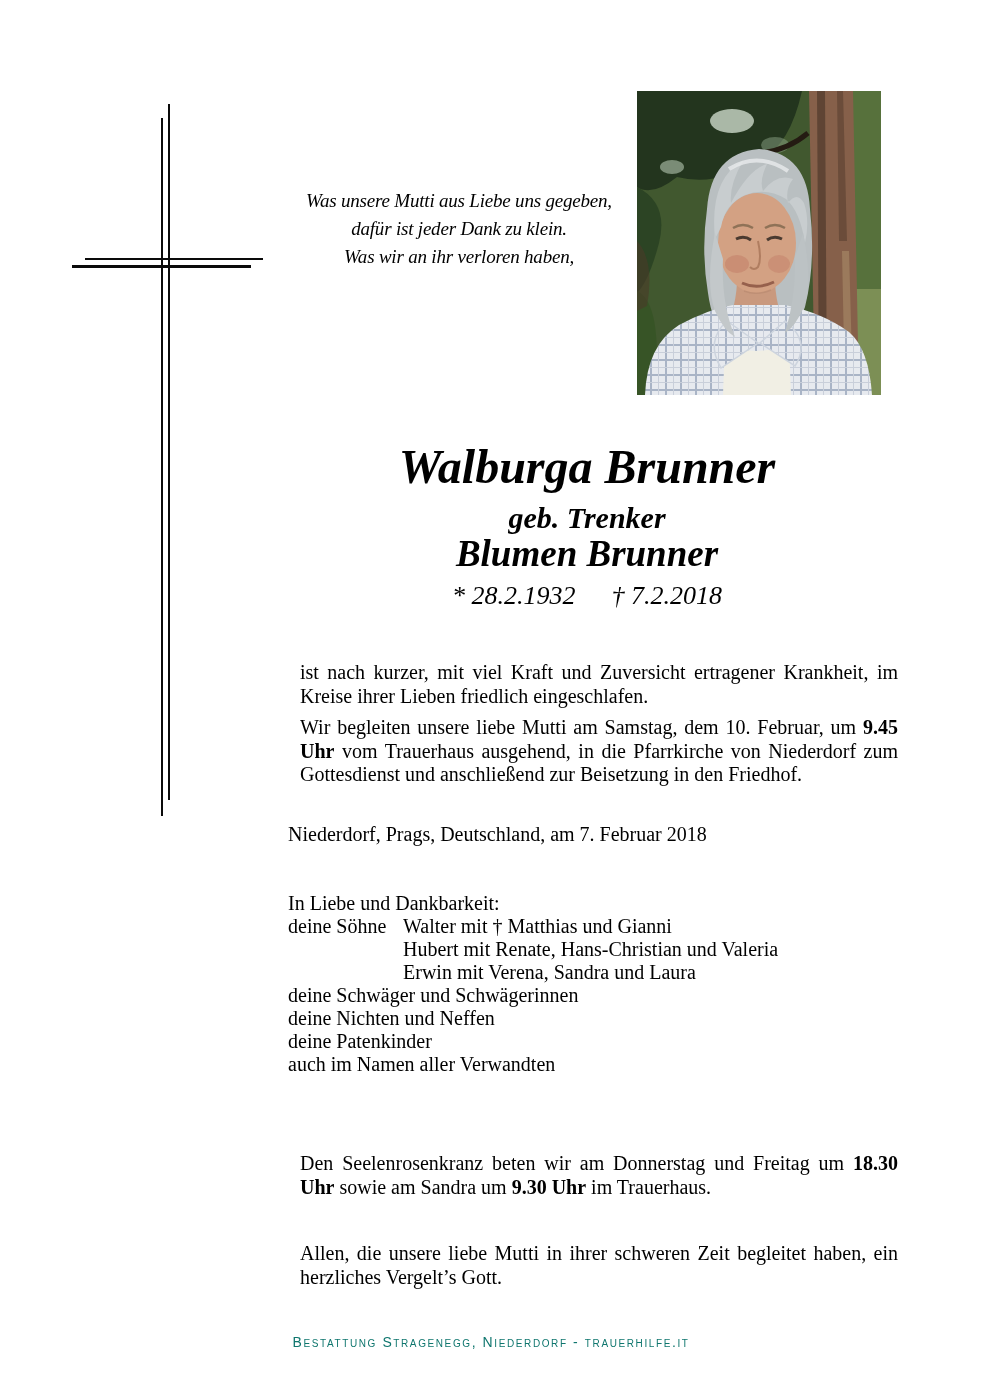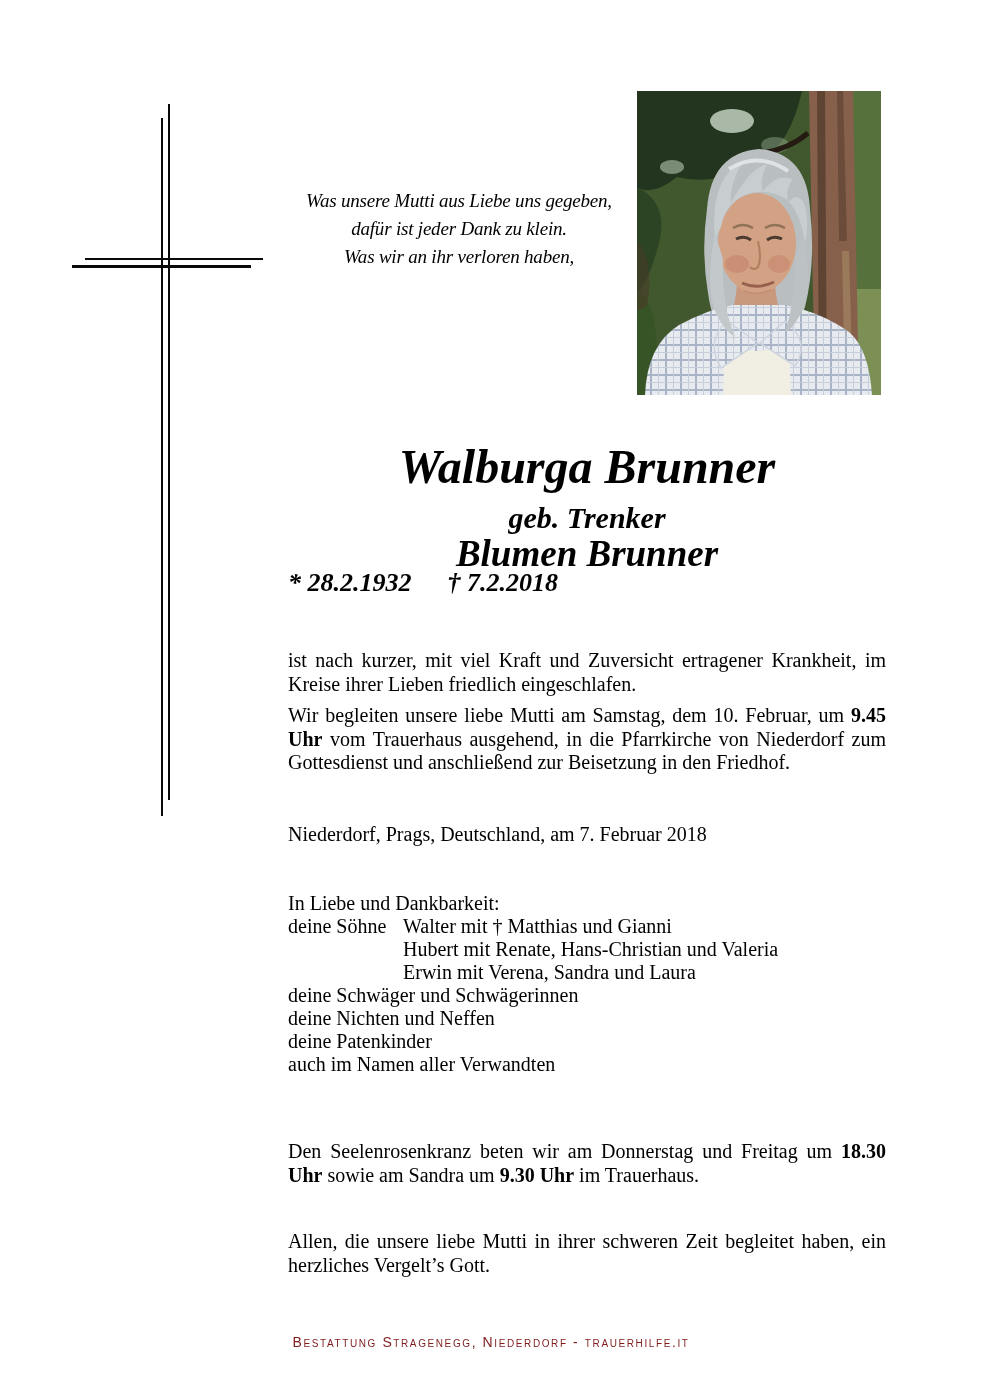--- a/index.html
+++ b/index.html
@@ -25,41 +25,41 @@
   .poem {
     position: absolute; left: 259px; top: 187px; width: 400px;
     text-align: center; font-style: italic;
     font-size: 19px; line-height: 28px; letter-spacing: -0.2px;
   }
   
   .colbox { position: absolute; left: 288px; width: 598px; }
   .deceased-name { top: 441px; font-size: 48px; font-weight: bold; font-style: italic; text-align: center; line-height: 52px; }
   .maiden-name   { top: 501px; font-size: 30px; font-weight: bold; font-style: italic; text-align: center; line-height: 33px; }
   .alias-name    { top: 537px; font-size: 37px; font-weight: bold; font-style: italic; text-align: center; line-height: 33px; }
-  .dates         { top: 568px; font-size: 26px; font-weight: bold; font-style: italic; text-align: left; line-height: 29px; }
+  .dates         { top: 581px; font-size: 26px; font-weight: normal; font-style: italic; text-align: center; line-height: 29px; }
   .date-gap { display: inline-block; width: 36px; }
   
-  .para { margin: 0; font-size: 20px; line-height: 23.5px; text-align: justify; }
+  .para { margin: 12px; font-size: 20px; line-height: 23.5px; text-align: justify; }
   .p1     { top: 649px; }
   .p2     { top: 704px; }
   .dateline { top: 823px; font-size: 20px; line-height: 23px; }
   .family { top: 892px; font-size: 20px; }
   .fam-line { line-height: 23px; white-space: nowrap; }
   .sons-row { display: flex; align-items: flex-start; }
   .sons-label { width: 115px; flex: 0 0 115px; line-height: 23px; }
   .rosary { top: 1140px; }
   .thanks { top: 1230px; }
   
   .footer {
     position: absolute; left: 0; top: 1334px; width: 982px;
     text-align: center;
     font-family: "Liberation Sans", sans-serif;
     font-variant: small-caps;
     font-size: 14px; letter-spacing: 1.6px;
-    color: #7f1d1d;
+    color: #0f766e;
   }
 </style>
 </head>
 <body>
 
 <div class="page">
 
   <div>
     <div class="cross-line cross-v1"></div>
     <div class="cross-line cross-v2"></div>

